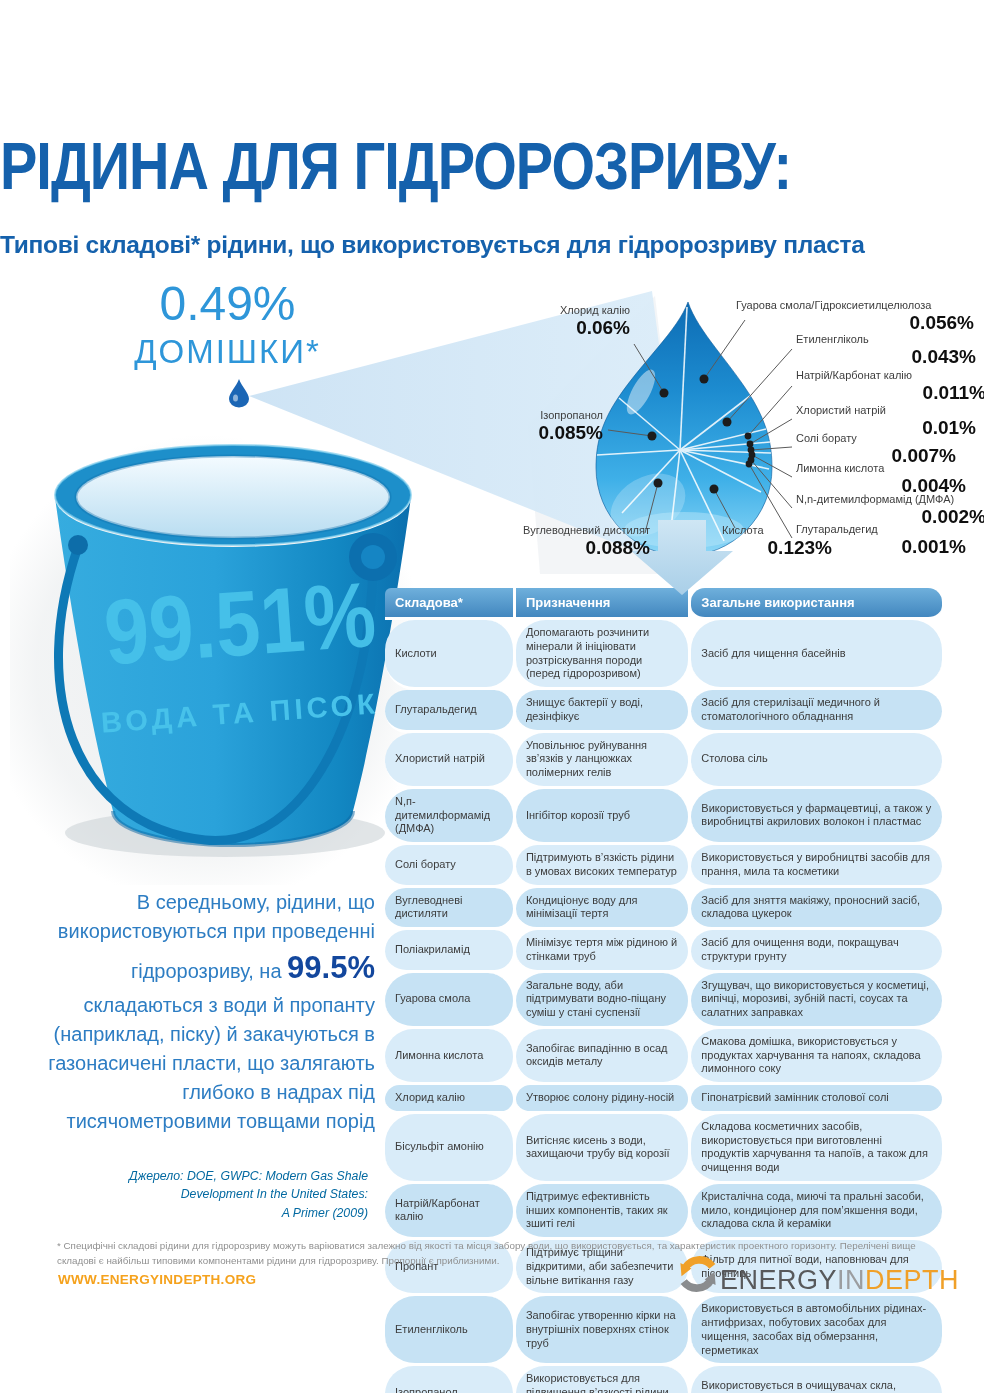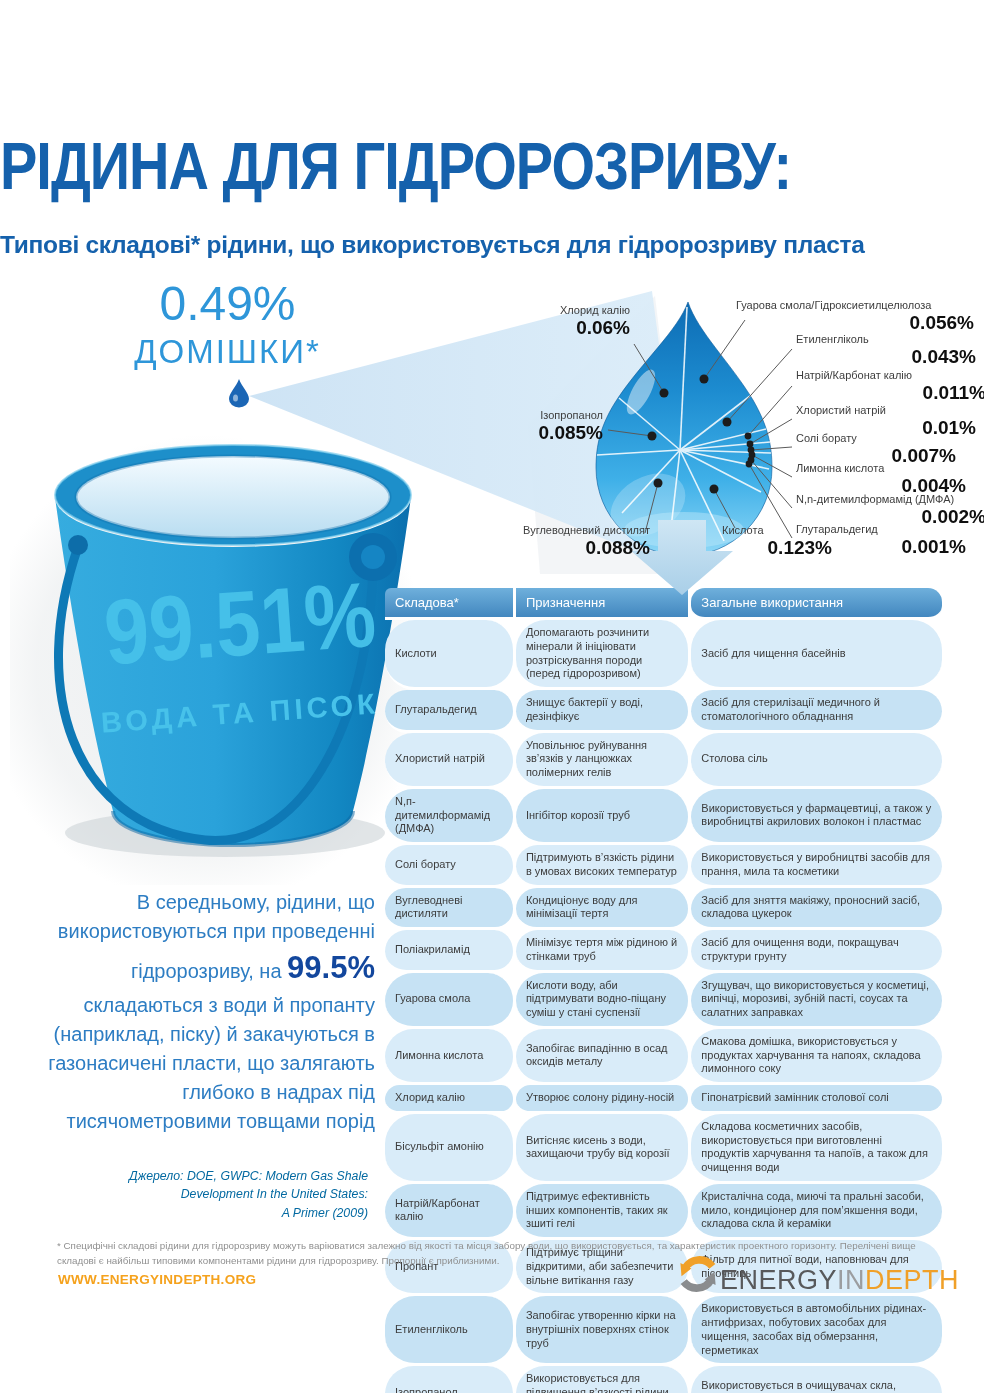--- a/index.html
+++ b/index.html
@@ -43,21 +43,21 @@
   .dl-6{left:796px;top:369px;width:190px;}
   .dl-7{left:796px;top:404px;width:180px;}
   .dl-8{left:796px;top:432px;width:160px;}
   .dl-9{left:796px;top:462px;width:170px;}
   .dl-10{left:796px;top:493px;width:190px;}
   .dl-11{left:796px;top:523px;width:170px;}
 
   
   .tbl-wrap{position:absolute;left:385px;top:588px;width:557px;z-index:4;}
   table.comp{border-collapse:separate;border-spacing:0;width:100%;table-layout:fixed;}
-  table.comp th{background:linear-gradient(#6fb0dc,#4287bf);color:#fff;font-size:13px;font-weight:normal;
+  table.comp th{background:linear-gradient(#6fb0dc,#4287bf);color:#fff;font-size:13px;font-weight:bold;
       text-align:left;padding:7px 10px;border-right:3px solid #fff;border-bottom:3px solid #fff;}
   table.comp th:first-child{border-top-left-radius:6px;}
   table.comp th:last-child{border-top-right-radius:6px;border-right:none;border-radius:14px;}
   table.comp td{font-size:11px;line-height:1.25;color:#3c3c3c;vertical-align:middle;
       padding:6px 10px;border-right:3px solid #fff;border-bottom:3px solid #fff;background:#d9ecf9;border-radius:30px;}
   table.comp td:last-child{border-right:none;}
   table.comp tr:nth-child(even) td{background:#c6e2f4;}
   .col1{width:23.5%;} .col2{width:31.5%;} .col3{width:45%;}
 
   
@@ -310,21 +310,21 @@
           <td>Кондиціонує воду для мінімізації тертя</td>
           <td>Засіб для зняття макіяжу, проносний засіб, складова цукерок</td>
         </tr>
           <tr>
           <td>Поліакриламід</td>
           <td>Мінімізує тертя між рідиною й стінками труб</td>
           <td>Засіб для очищення води, покращувач структури грунту</td>
         </tr>
           <tr>
           <td>Гуарова смола</td>
-          <td>Кислоти воду, аби підтримувати водно-піщану суміш у стані суспензії</td>
+          <td>Загальне воду, аби підтримувати водно-піщану суміш у стані суспензії</td>
           <td>Згущувач, що використовується у косметиці, випічці, морозиві, зубній пасті, соусах та салатних заправках</td>
         </tr>
           <tr>
           <td>Лимонна кислота</td>
           <td>Запобігає випадінню в осад оксидів металу</td>
           <td>Смакова домішка, використовується у продуктах харчування та напоях, складова лимонного соку</td>
         </tr>
           <tr>
           <td>Хлорид калію</td>
           <td>Утворює солону рідину-носій</td>

